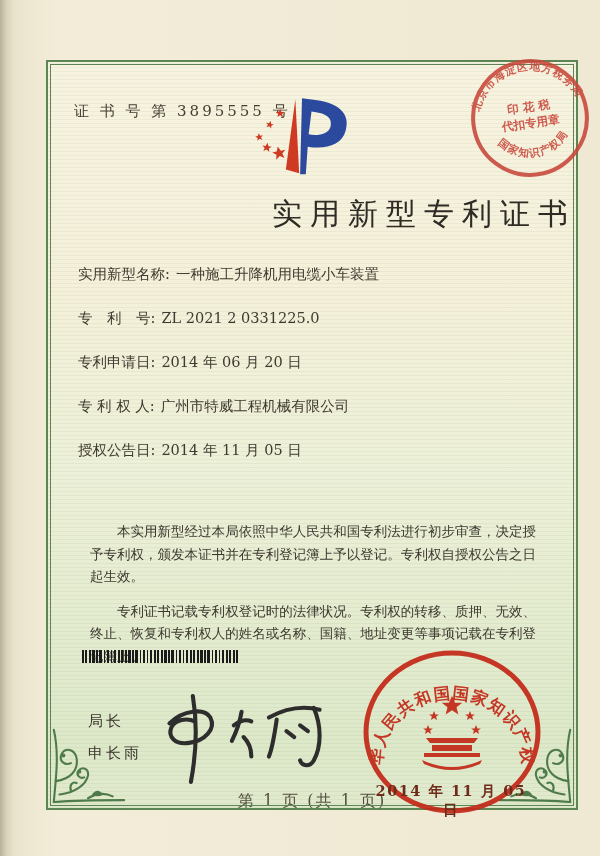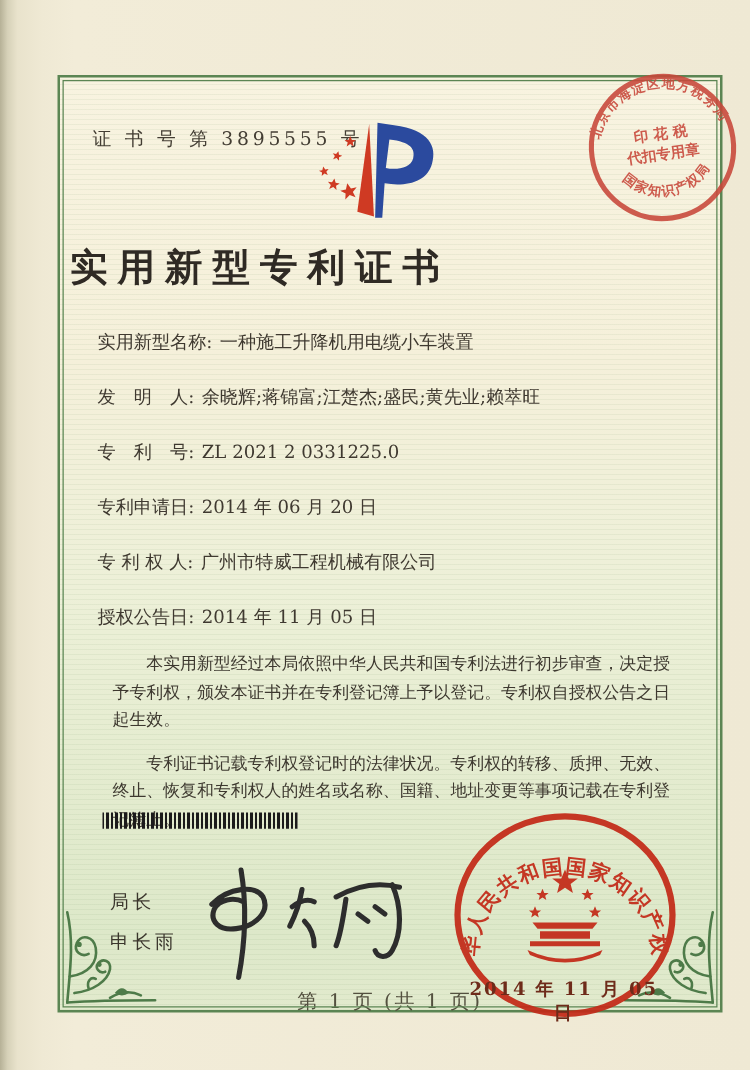--- a/index.html
+++ b/index.html
@@ -22,22 +22,22 @@
       linear-gradient(180deg,#f8f3e0 0%,#f5f0da 30%,#edf0d8 55%,#e3ebce 78%,#dde8c9 92%,#e2eacd 100%);
   }
   .frame::after{
     content:"";position:absolute;inset:2px;border:1px solid #5b8553;pointer-events:none;
   }
   .cert-no{
     position:absolute;left:26px;top:40px;font-size:15px;letter-spacing:3px;color:#433d33;
   }
   .logo{position:absolute;left:197px;top:30px;width:114px;height:96px;}
   .title{
-    position:absolute;left:0;top:132px;width:100%;text-align:left;
-    font-size:30px;font-weight:700;letter-spacing:8px;color:#2f2a24;text-indent:8px;
+    position:absolute;left:0;top:132px;width:100%;text-align:right;
+    font-size:30px;font-weight:400;letter-spacing:8px;color:#2f2a24;text-indent:8px;
   }
   .fields{position:absolute;left:30px;top:202px;width:470px;}
   .field-row{margin-bottom:24px;font-size:14.5px;color:#3f3930;line-height:20px;white-space:nowrap;}
   .field-label{color:#3f3930;}
   .field-value{margin-left:6px;}
   .body-text{
     position:absolute;left:30px;top:446px;width:470px;
     font-size:13.5px;line-height:1.67;color:#3d382f;text-align:justify;
   }
   .body-text p{margin:12px;text-indent:2em;}
@@ -86,23 +86,20 @@
     </g>
     <path fill="#2b4a9e" fill-rule="evenodd" d="M60,6 L74,8 C104,12 110,26 106,40 C102,56 84,60 66,57 L64,86 L58,86 Z
          M70,20 C88,22 92,28 90,36 C88,44 76,46 67,44 Z"></path>
   </svg>
 
   <div class="title">实用新型专利证书</div>
 
   <div class="fields">
     <div class="field-row">
       <span class="field-label">实用新型名称:</span><span class="field-value">一种施工升降机用电缆小车装置</span>
-    </div>
-    <div class="field-row">
-      <span class="field-label">发　明　人:</span><span class="field-value">余晓辉;蒋锦富;江楚杰;盛民;黄先业;赖萃旺</span>
     </div>
     <div class="field-row">
       <span class="field-label">专　利　号:</span><span class="field-value">ZL 2021 2 0331225.0</span>
     </div>
     <div class="field-row">
       <span class="field-label">专利申请日:</span><span class="field-value">2014 年 06 月 20 日</span>
     </div>
     <div class="field-row">
       <span class="field-label">专 利 权 人:</span><span class="field-value">广州市特威工程机械有限公司</span>
     </div>

